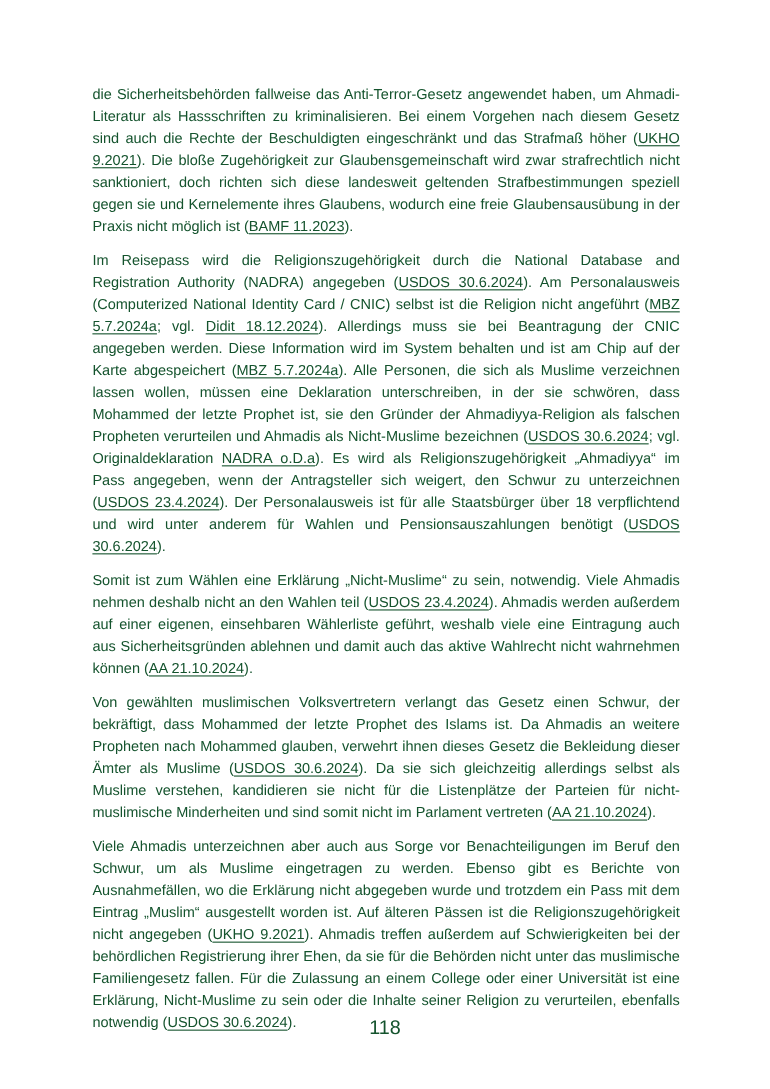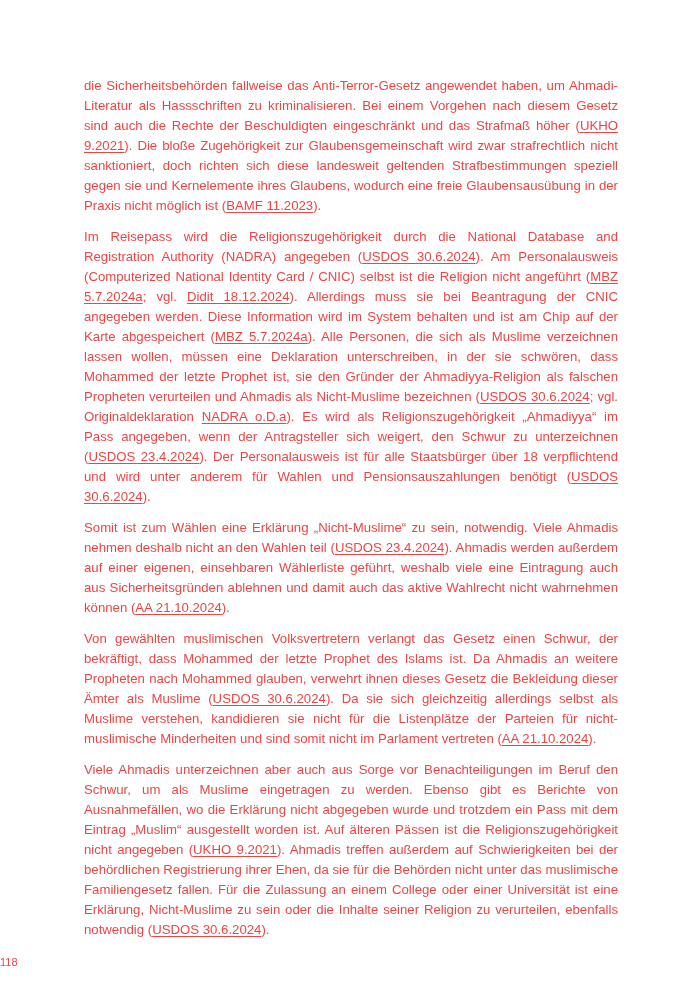--- a/index.html
+++ b/index.html
@@ -2,21 +2,21 @@
 <html lang="de"><head>
 <meta charset="utf-8">
 <style>
   html, body { margin: 0; padding: 0; background: #ffffff; }
   .page {
     position: relative;
     width: 700px;
     height: 990px;
     background: #ffffff;
     font-family: "Liberation Sans", sans-serif;
-    color: #ef4444;
+    color: #14532d;
     overflow: hidden;
   }
   .content {
     position: absolute;
     left: 84px;
     top: 76px;
     width: 534px;
     font-size: 13.2px;
     line-height: 20px;
     text-align: justify;
@@ -31,23 +31,22 @@
     color: inherit;
     text-decoration: underline;
     text-underline-offset: 2px;
     cursor: pointer;
   }
   .page-number {
     position: absolute;
     left: 0;
     width: 100%;
     top: 924px;
-    text-align: left;
-    font-size: 11px;
-    margin-top: 32px;
+    text-align: center;
+    font-size: 18px;
   }
 </style>
 </head>
 <body>
 
 <div class="page">
   <div class="content">
       <p class="para"><span>die Sicherheitsbehörden fallweise das Anti-Terror-Gesetz angewendet haben, um Ahmadi-Literatur als Hassschriften zu kriminalisieren. Bei einem Vorgehen nach diesem Gesetz sind auch die Rechte der Beschuldigten eingeschränkt und das Strafmaß höher (</span><a class="citation" href="#">UKHO 9.2021</a><span>). Die bloße Zugehörigkeit zur Glaubensgemeinschaft wird zwar strafrechtlich nicht sanktioniert, doch richten sich diese landesweit geltenden Strafbestimmungen speziell gegen sie und Kernelemente ihres Glaubens, wodurch eine freie Glaubensausübung in der Praxis nicht möglich ist (</span><a class="citation" href="#">BAMF 11.2023</a><span>).</span></p>
       <p class="para"><span>Im Reisepass wird die Religionszugehörigkeit durch die National Database and Registration Authority (NADRA) angegeben (</span><a class="citation" href="#">USDOS 30.6.2024</a><span>). Am Personalausweis (Computerized National Identity Card / CNIC) selbst ist die Religion nicht angeführt (</span><a class="citation" href="#">MBZ 5.7.2024a</a><span>; vgl. </span><a class="citation" href="#">Didit 18.12.2024</a><span>). Allerdings muss sie bei Beantragung der CNIC angegeben werden. Diese Information wird im System behalten und ist am Chip auf der Karte abgespeichert (</span><a class="citation" href="#">MBZ 5.7.2024a</a><span>). Alle Personen, die sich als Muslime verzeichnen lassen wollen, müssen eine Deklaration unterschreiben, in der sie schwören, dass Mohammed der letzte Prophet ist, sie den Gründer der Ahmadiyya-Religion als falschen Propheten verurteilen und Ahmadis als Nicht-Muslime bezeichnen (</span><a class="citation" href="#">USDOS 30.6.2024</a><span>; vgl. Originaldeklaration </span><a class="citation" href="#">NADRA o.D.a</a><span>). Es wird als Religionszugehörigkeit „Ahmadiyya“ im Pass angegeben, wenn der Antragsteller sich weigert, den Schwur zu unterzeichnen (</span><a class="citation" href="#">USDOS 23.4.2024</a><span>). Der Personalausweis ist für alle Staatsbürger über 18 verpflichtend und wird unter anderem für Wahlen und Pensionsauszahlungen benötigt (</span><a class="citation" href="#">USDOS 30.6.2024</a><span>).</span></p>
       <p class="para"><span>Somit ist zum Wählen eine Erklärung „Nicht-Muslime“ zu sein, notwendig. Viele Ahmadis nehmen deshalb nicht an den Wahlen teil (</span><a class="citation" href="#">USDOS 23.4.2024</a><span>). Ahmadis werden außerdem auf einer eigenen, einsehbaren Wählerliste geführt, weshalb viele eine Eintragung auch aus Sicherheitsgründen ablehnen und damit auch das aktive Wahlrecht nicht wahrnehmen können (</span><a class="citation" href="#">AA 21.10.2024</a><span>).</span></p>

